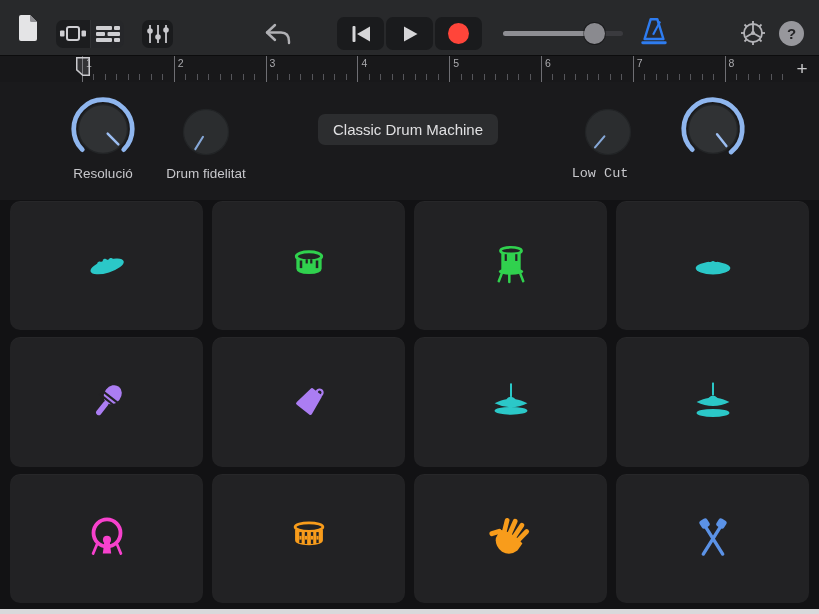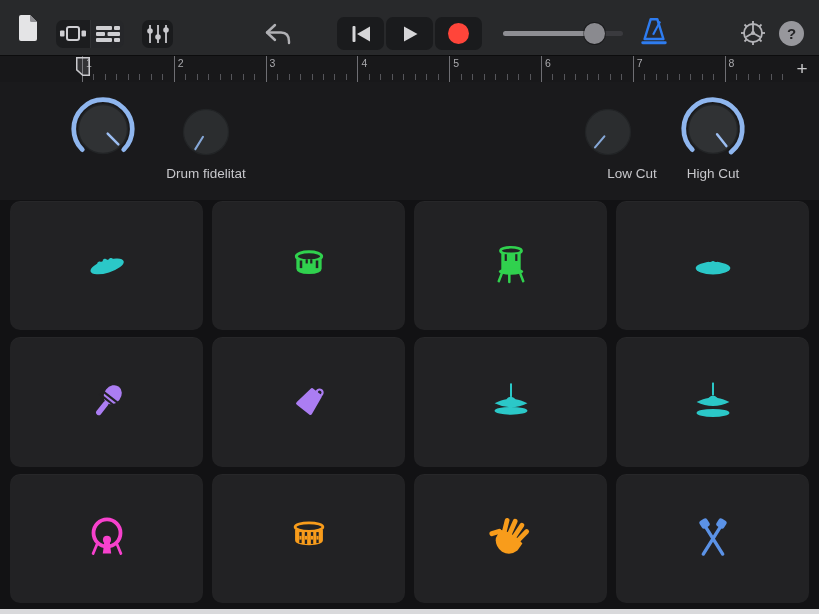--- a/index.html
+++ b/index.html
@@ -38,21 +38,21 @@
   .measure-label{position:absolute;top:1px;font-size:10.5px;color:#A9A9AD;}
   .tick{position:absolute;bottom:2px;height:6px;width:1px;background:#55555A;}
   .playhead{position:absolute;left:76px;top:1px;}
   .plus{position:absolute;right:7px;top:2px;font-size:19px;color:#C8C8CA;line-height:22px;width:20px;text-align:center;}
 
   
   .stage{position:absolute;top:82px;left:0;right:0;height:118px;background:#1A1A1C;}
   .knob{position:absolute;}
   .k0{left:69px;top:13px;} .k1{left:177px;top:21px;} .k2{left:579px;top:21px;} .k3{left:679px;top:13px;}
   .knob-label{position:absolute;top:84px;width:140px;text-align:center;font-size:13.5px;color:#C7C7CB;}
-  .l0{left:33px;} .l1{left:136px;} .l2{left:562px;} .l3{left:643px;}
+  .l0{left:33px;} .l1{left:136px;} .l2{left:530px;font-family:Liberation Mono, monospace;} .l3{left:643px;}
   .preset{position:absolute;left:318px;top:32px;width:180px;height:31px;background:#2C2D2F;border-radius:7px;
           color:#E0E0E2;font-size:15px;display:flex;align-items:center;justify-content:center;}
 
   
   .pad-area{position:absolute;top:200px;left:0;right:0;height:407px;background:#121214;}
   .pads{position:absolute;top:1px;left:10px;width:799px;height:402px;display:grid;
         grid-template-columns:repeat(4,1fr);grid-template-rows:repeat(3,1fr);gap:7px 9px;}
   .pad{background:#222224;border-radius:10px;display:flex;align-items:center;justify-content:center;
        box-shadow:inset 0 1px 0 rgba(255,255,255,.025);}
   .pad svg{display:block;}
@@ -258,23 +258,24 @@
         </svg></div>
     <div class="knob k2"><svg viewBox="0 0 72 72" width="58" height="58">
           <circle cx="36" cy="36" r="28" fill="#2B2D2F" stroke="#222426" stroke-width="1.5"></circle>
           <line x1="31.500486732194226" y1="41.362311101832844" x2="19.930309757836515" y2="55.15111107797445" stroke="#86A8D8" stroke-width="2.6" stroke-linecap="round"></line>
         </svg></div>
     <div class="knob k3"><svg viewBox="0 0 72 72" width="68" height="68">
           <circle cx="36" cy="36" r="26" fill="#303234" stroke="#222426" stroke-width="1.5"></circle>
           <path d="M 14.079689783217027 57.92031021678298 A 31 31 0 1 1 55.08550573509541 60.428333361808384" fill="none" stroke="#8FB6EE" stroke-width="5" stroke-linecap="round"></path>
           <line x1="40.309630327279606" y1="41.516075275247054" x2="50.16021393249014" y2="54.12424733295461" stroke="#9CBEF2" stroke-width="2.6" stroke-linecap="round"></line>
         </svg></div>
+    <div class="knob-label l0">Resolució</div>
     <div class="knob-label l1">Drum fidelitat</div>
     <div class="knob-label l2">Low Cut</div>
-    <div class="knob-label l3">High Cut</div>
+    <button class="preset">Classic Drum Machine</button>
   </div>
 
   <div class="pad-area">
     <div class="pads">
 
       <div class="pad" style="color: rgb(43, 200, 200);">
         <svg width="54" height="54" viewBox="0 0 64 64" fill="currentColor">
           <g transform="rotate(-17 32 32)">
             <circle cx="24.5" cy="27" r="2.8"></circle>
               <circle cx="31.5" cy="25.8" r="2.8"></circle>

